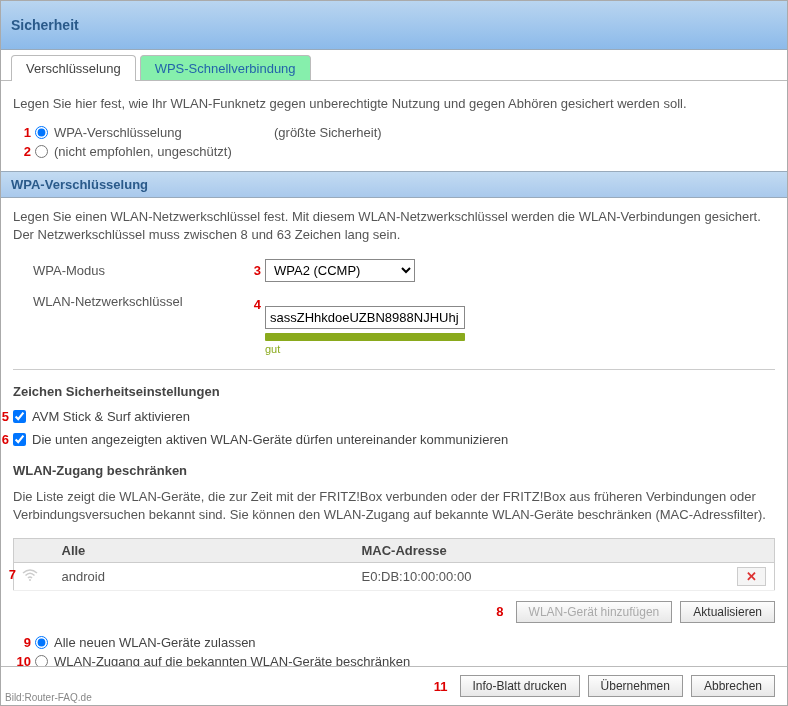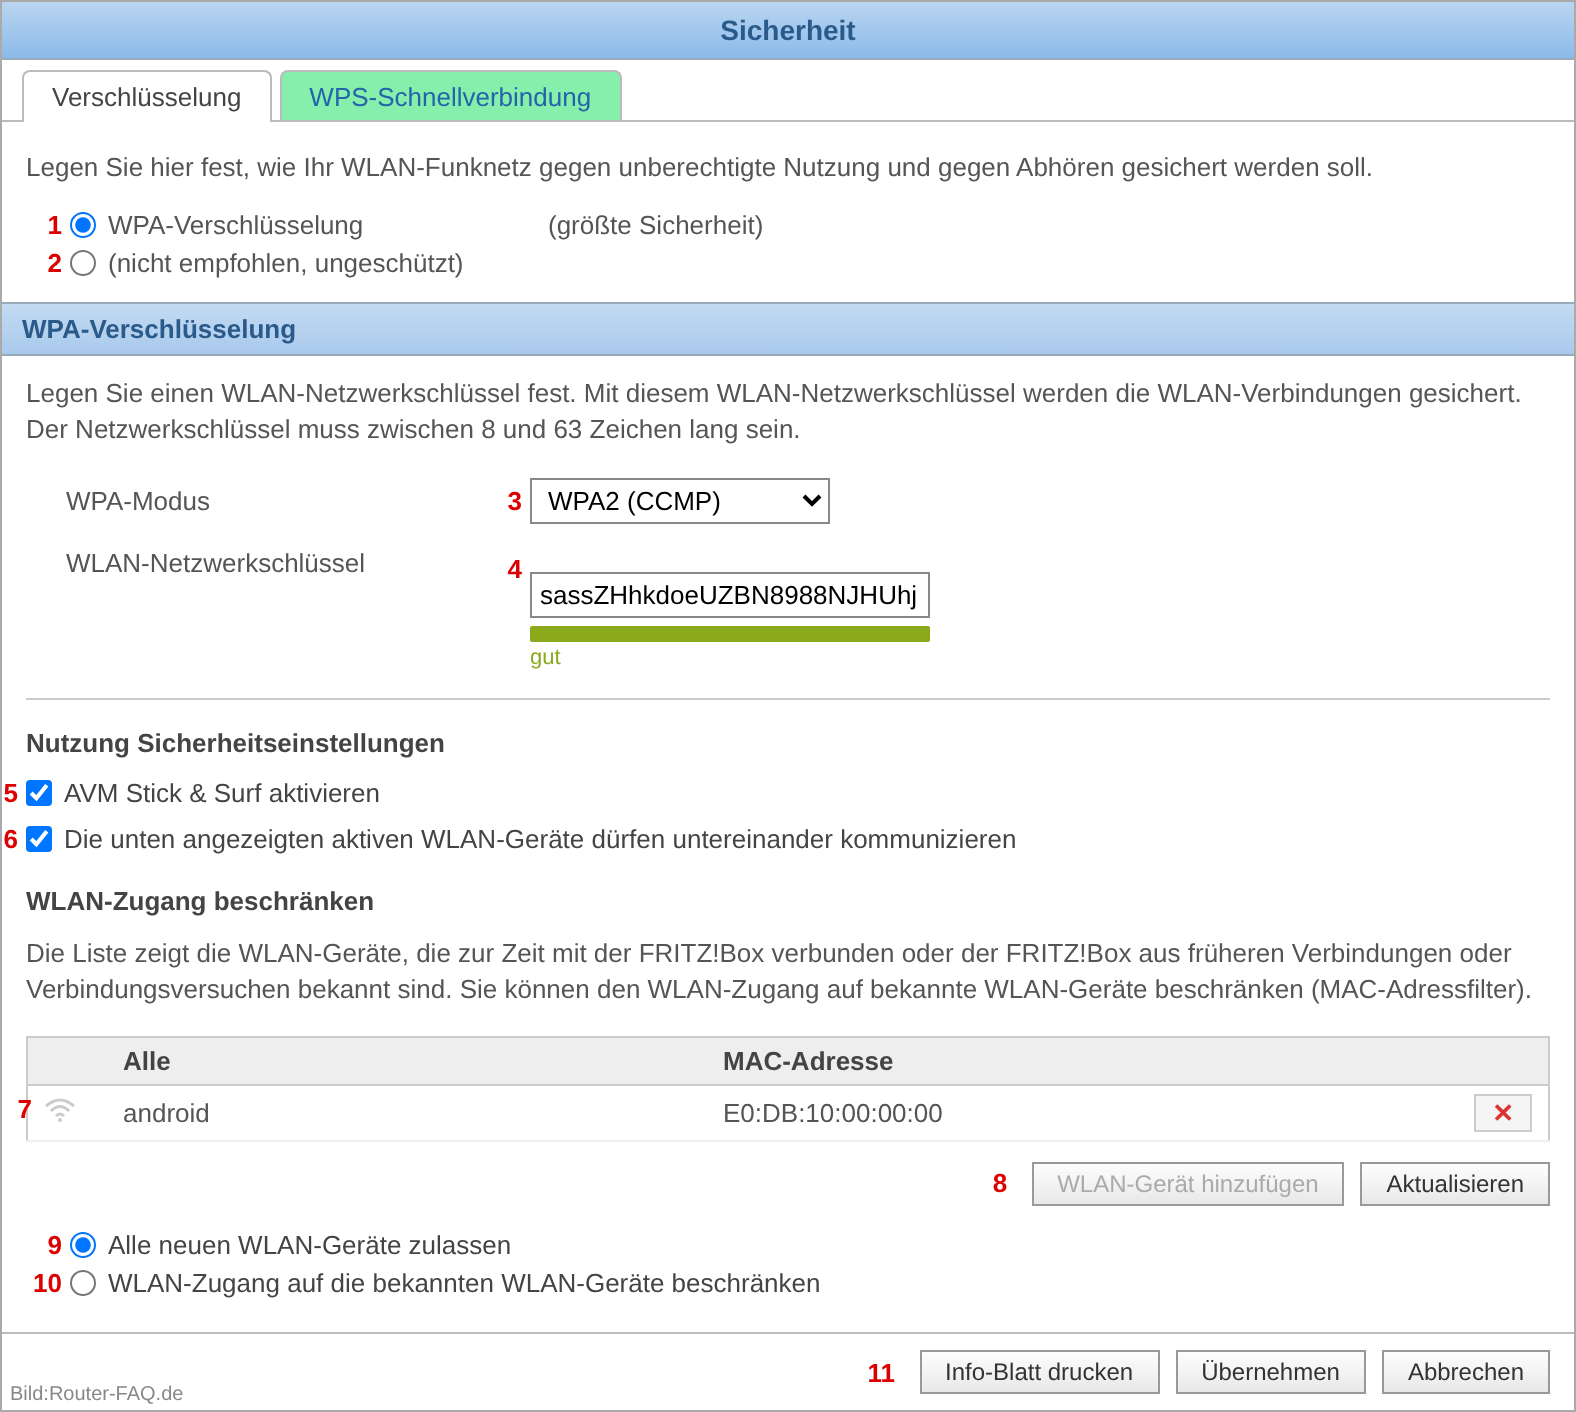--- a/index.html
+++ b/index.html
@@ -1,18 +1,18 @@
 <!DOCTYPE html>
 <html><head>
 <meta charset="utf-8">
 <style>
 * { box-sizing: border-box; margin: 0; padding: 0; }
 body { font-family: Arial, sans-serif; font-size: 13px; color: #444; background: #fff; }
 .window { width: 788px; height: 706px; border: 1px solid #aaa; position: relative; display: flex; flex-direction: column; }
-.header-bar { background: linear-gradient(#b9d5f0, #8cbaea); color: #2a5a8a; font-weight: bold; padding: 6px 10px; font-size: 14px; border-bottom: 1px solid #9ab; text-align: center; }
+.header-bar { background: linear-gradient(#b9d5f0, #8cbaea); color: #2a5a8a; font-weight: bold; padding: 16px 10px; font-size: 14px; border-bottom: 1px solid #9ab; }
 .tabs { display: flex; padding: 5px 10px 0 10px; background: #fff; }
 .tab { padding: 5px 14px; border: 1px solid #bbb; border-bottom: none; border-radius: 4px 4px 0 0; color: #2364aa; font-size: 13px; cursor: pointer; background: #86efac; margin-right: 4px; }
 .tab.active { background: #fff; color: #444; position: relative; z-index: 2; }
 .tab-divider { border-bottom: 1px solid #bbb; margin-top: -1px; }
 .content { padding: 14px 12px 8px 12px; flex: 1; overflow: auto; }
 .intro { color: #555; margin-bottom: 12px; line-height: 1.4; }
 .radio-row { display: flex; align-items: center; margin-bottom: 4px; }
 .num { color: #d00; font-weight: bold; font-size: 13px; width: 18px; text-align: right; margin-right: 4px; }
 .section-header { background: linear-gradient(#c3dbf2, #a9c9ec); color: #2a5a8a; font-weight: bold; padding: 5px 10px; margin: 12px -12px 10px -12px; font-size: 13px; border-top: 1px solid #9ab; border-bottom: 1px solid #9ab; }
 .desc { color: #555; line-height: 1.4; margin-bottom: 14px; }
@@ -83,21 +83,21 @@
     <span class="num" style="margin-top:3px;">4</span>
     <div>
       <input type="text" value="sassZHhkdoeUZBN8988NJHUhj" style="">
       <div class="strength-bar"></div>
       <div class="strength-text">gut</div>
     </div>
   </div>
 
   <hr>
 
-  <div class="subhead">Nutzung Sicherheitseinstellungen</div>
+  <div class="subhead">Zeichen Sicherheitseinstellungen</div>
   <div class="check-row">
     <span class="num" style="width:10px; margin-left:-14px;">5</span>
     <input type="checkbox" checked="" style="">
     <span>AVM Stick &amp; Surf aktivieren</span>
   </div>
   <div class="check-row">
     <span class="num" style="width:10px; margin-left:-14px;">6</span>
     <input type="checkbox" checked="" style="">
     <span>Die unten angezeigten aktiven WLAN-Geräte dürfen untereinander kommunizieren</span>
   </div>

